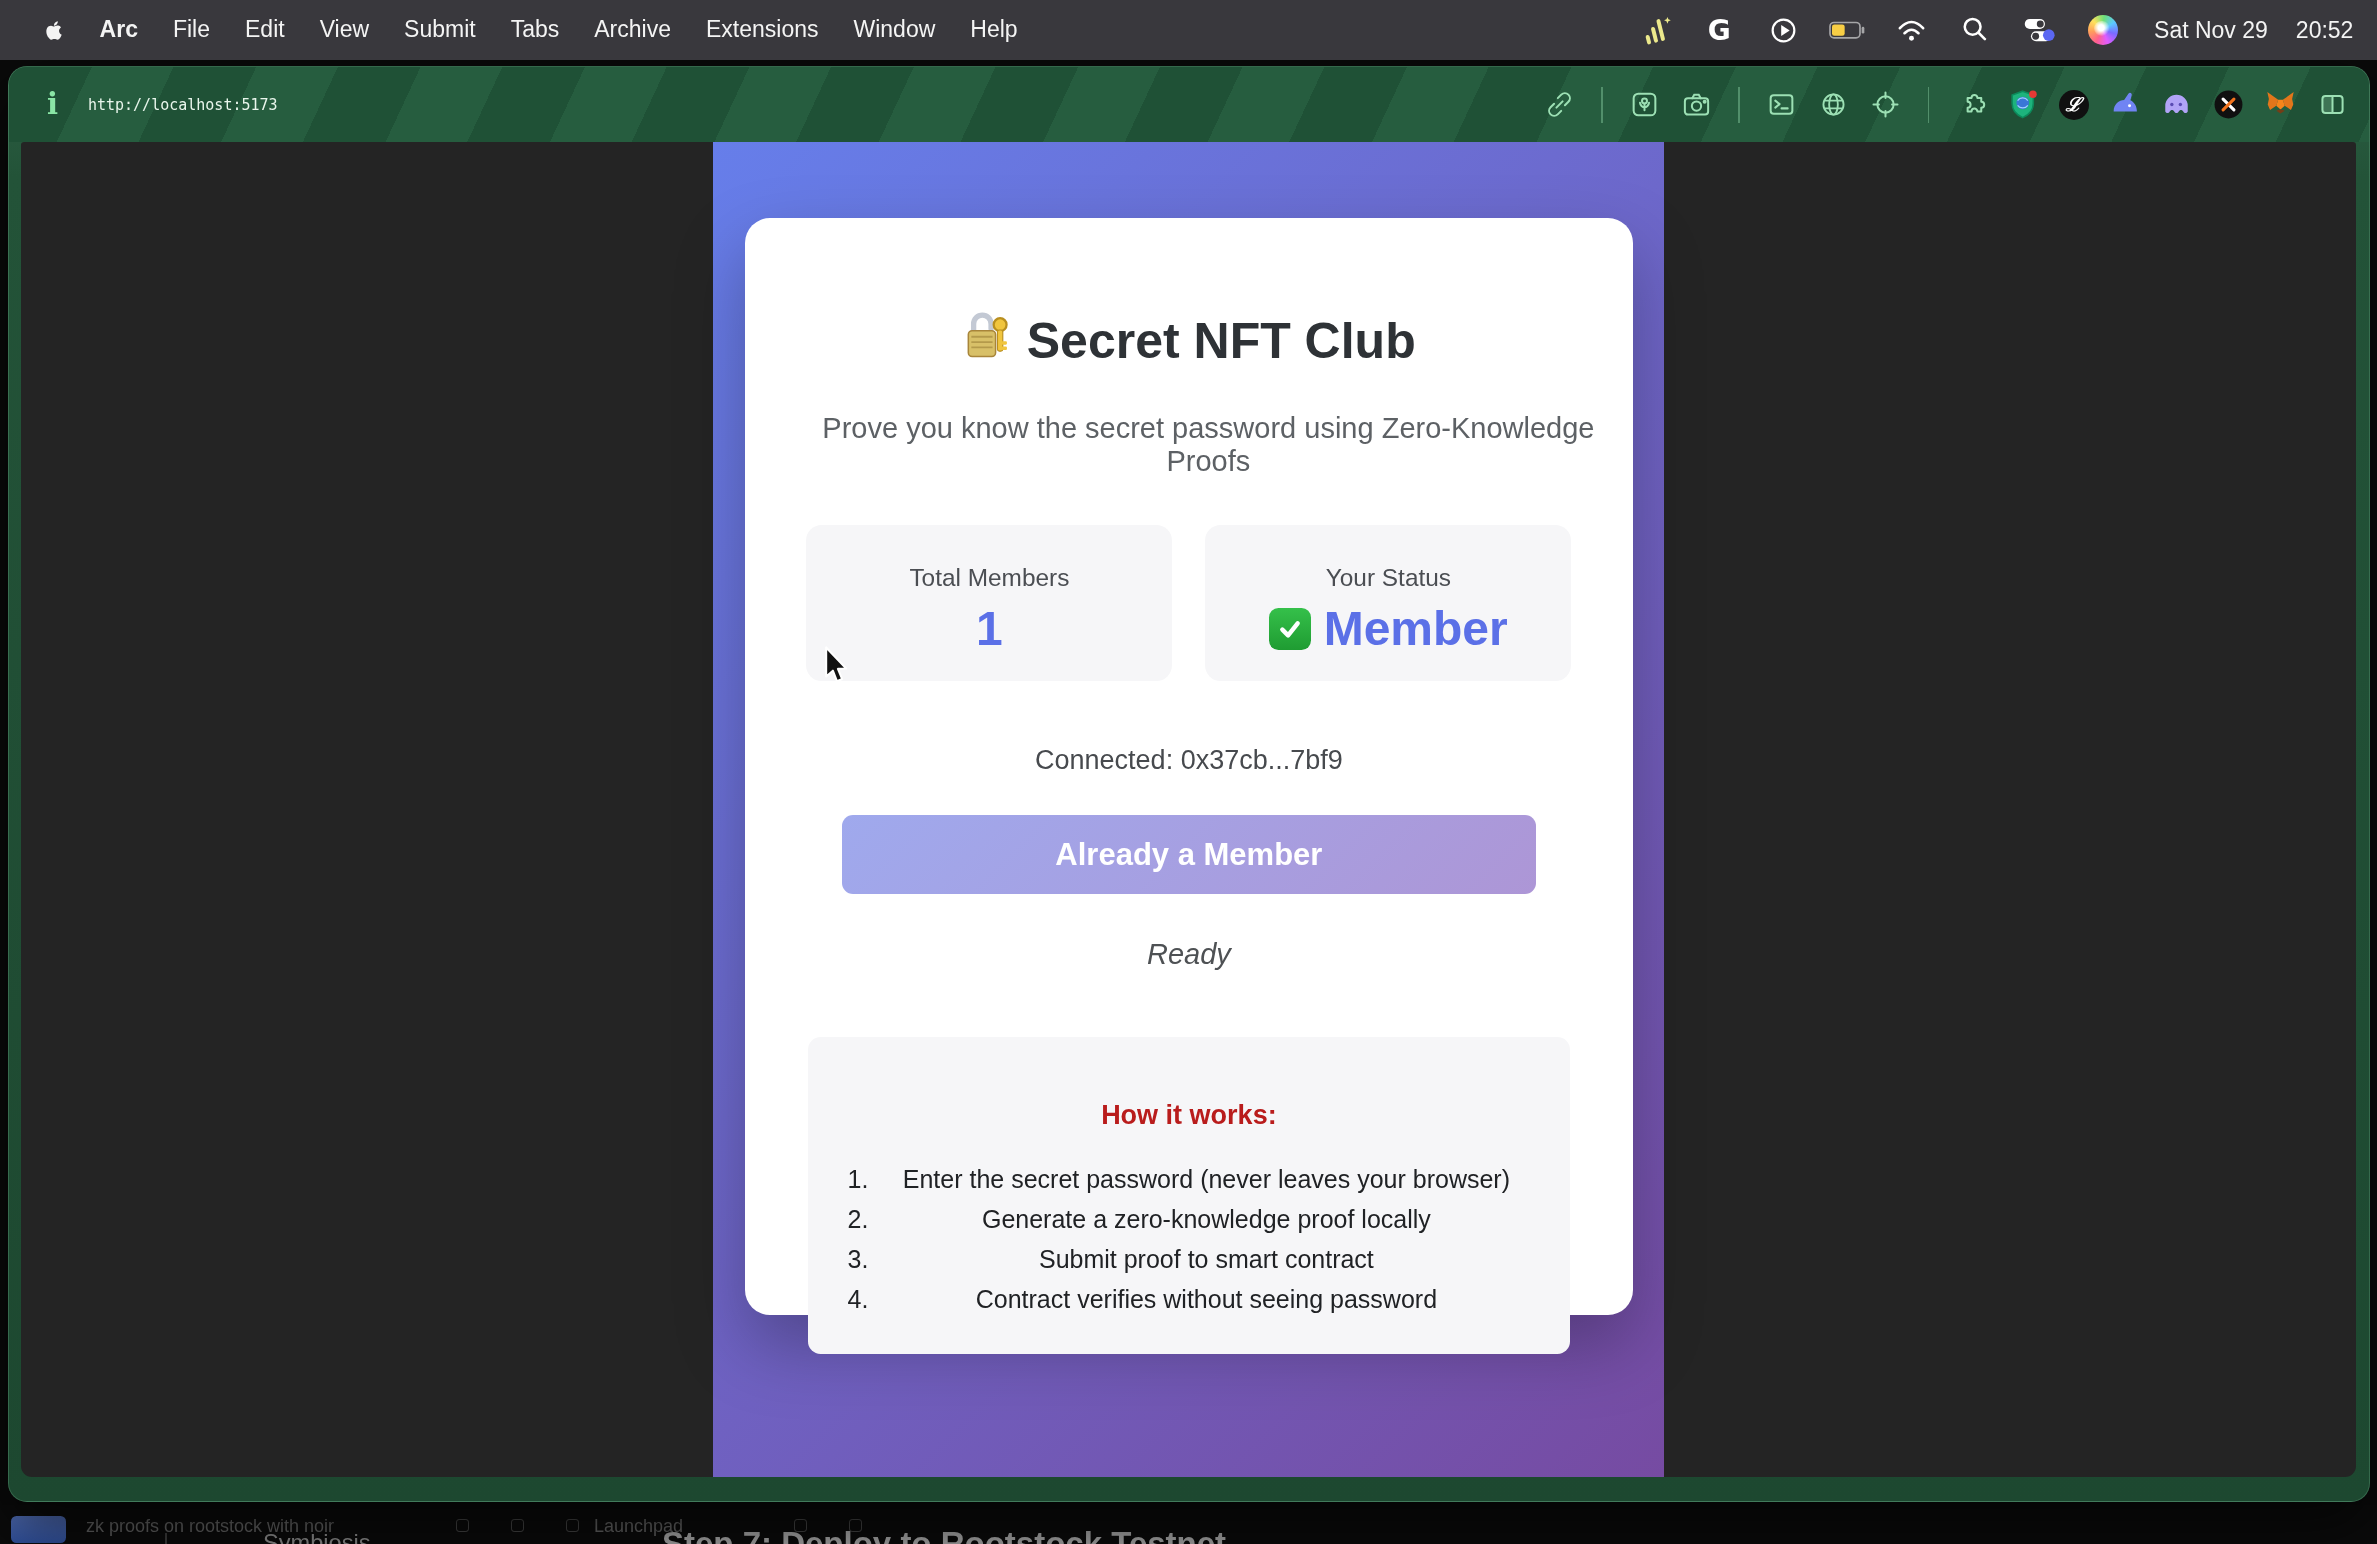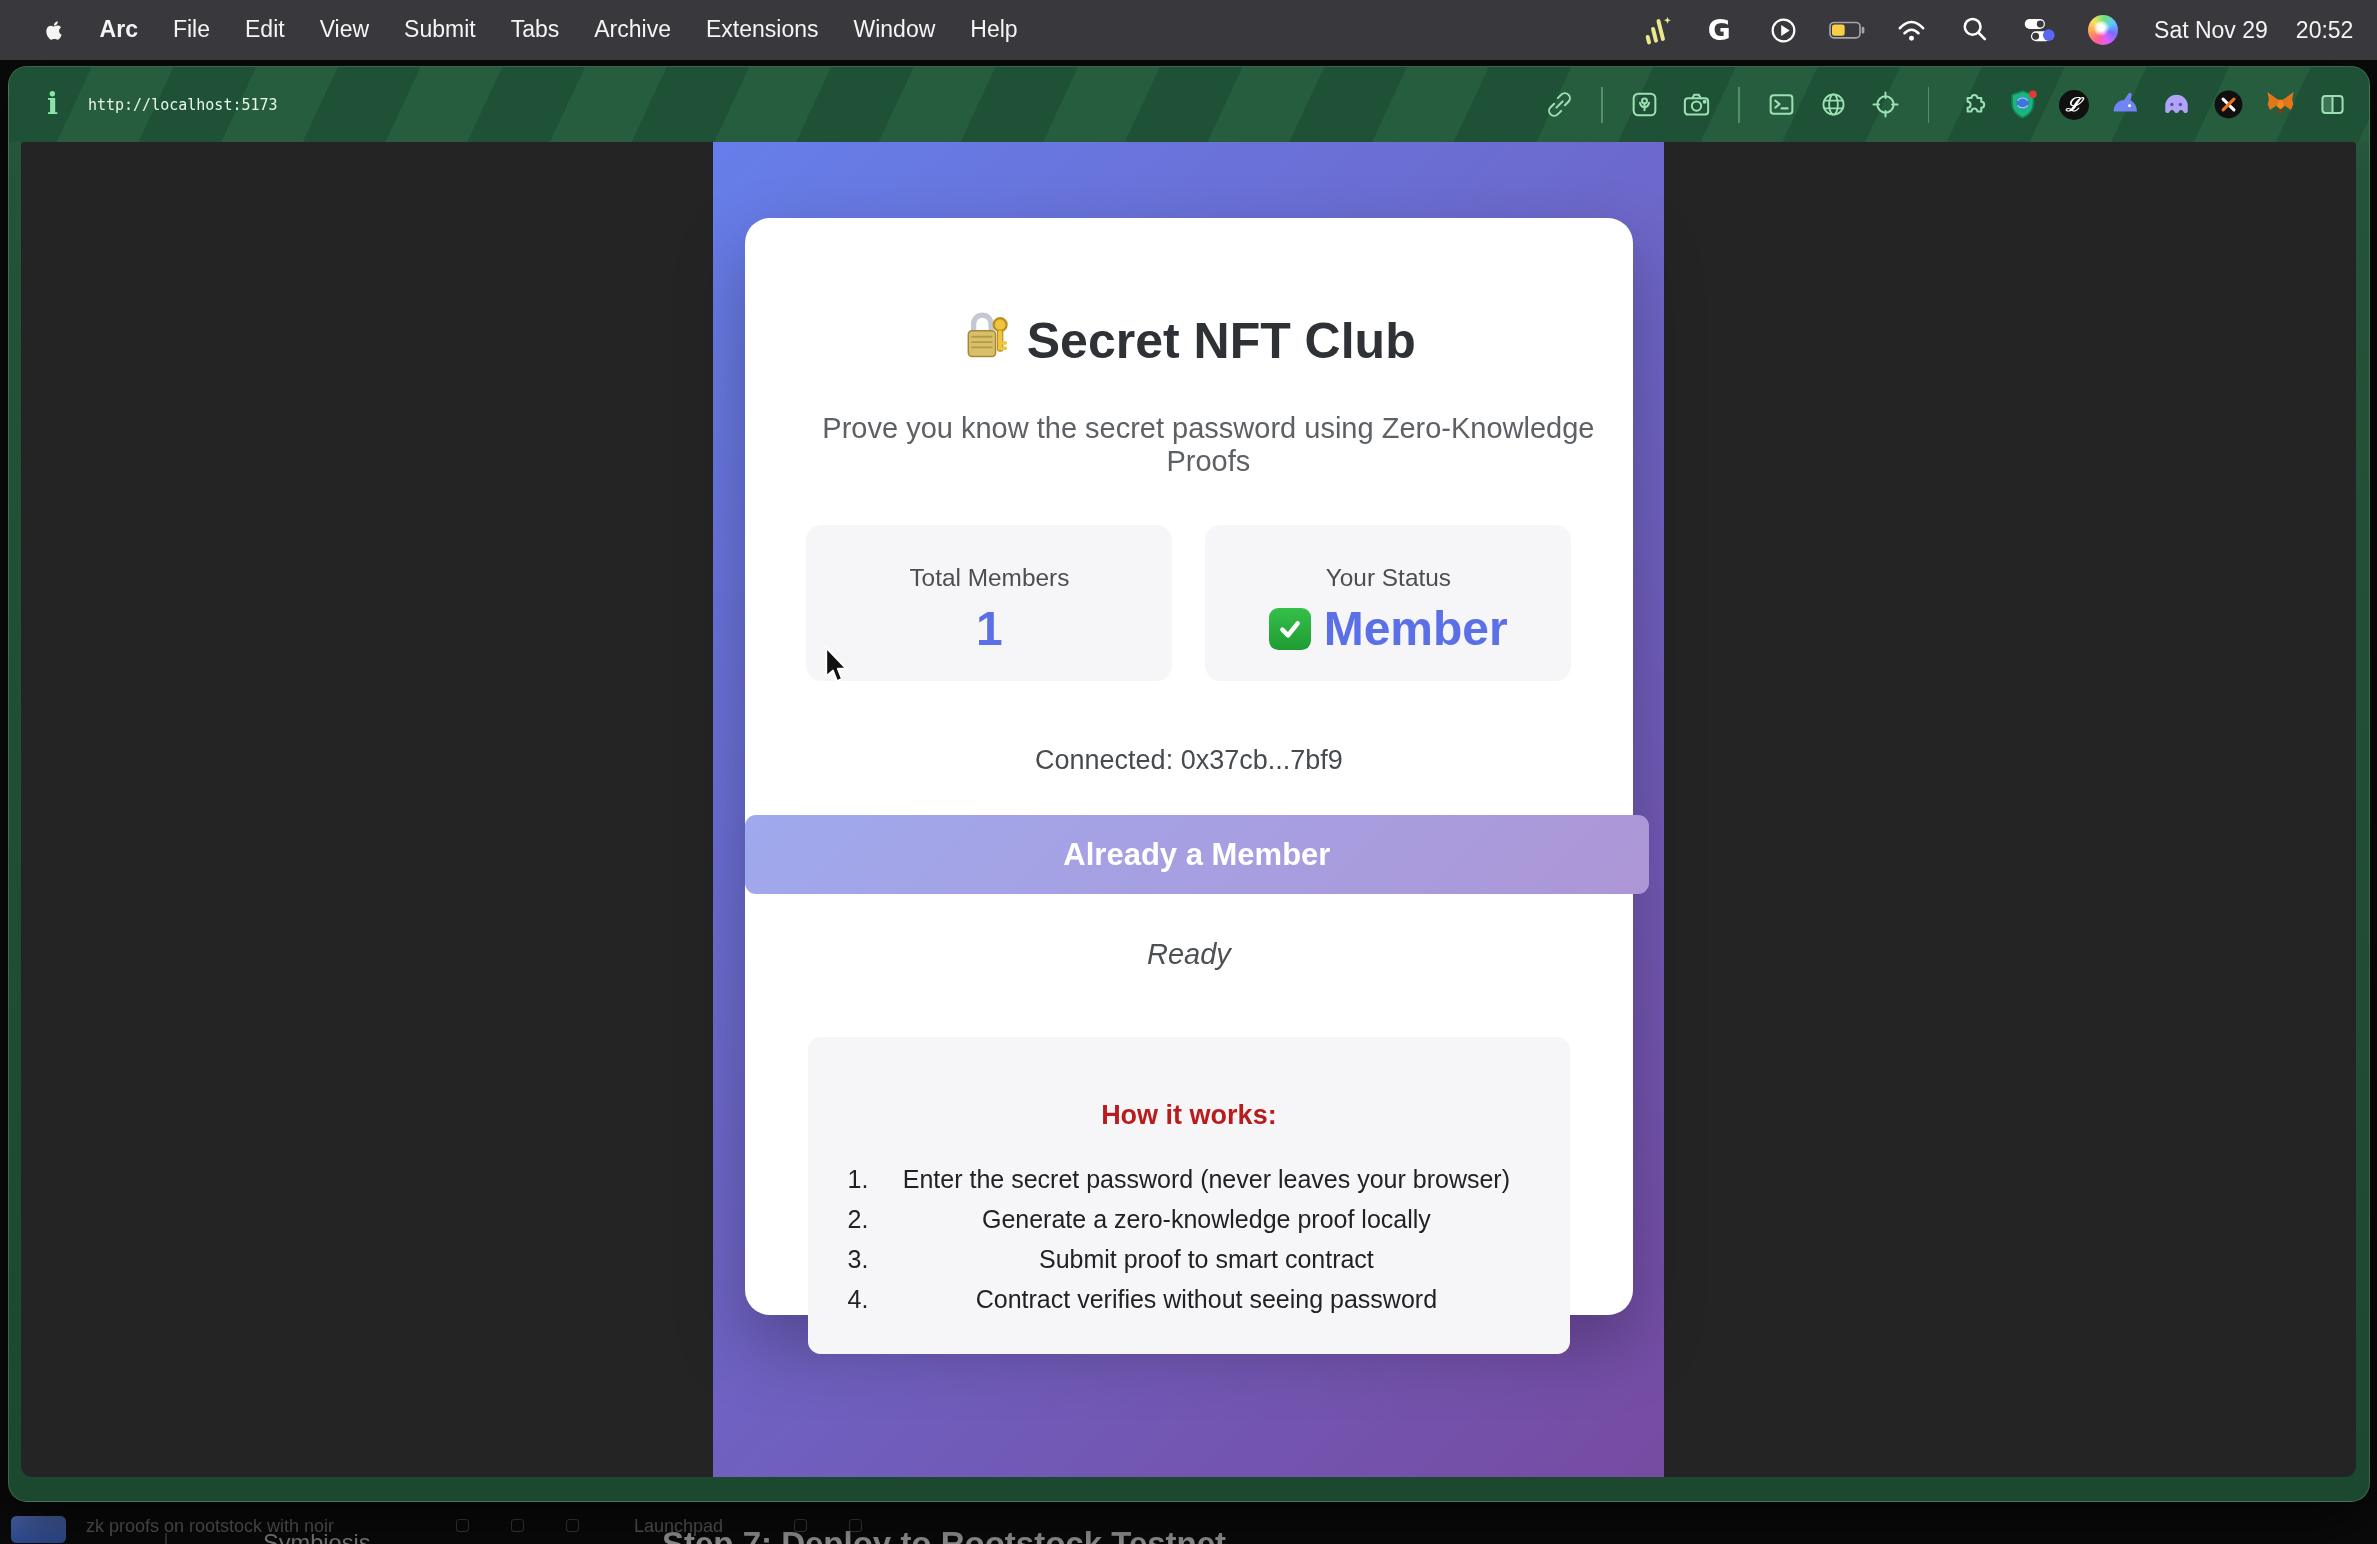--- a/index.html
+++ b/index.html
@@ -63,41 +63,41 @@
   .stats { margin-top:47px; display:flex; justify-content:center; gap:33px; }
   .stat { width:366px; height:156px; background:#f6f6f8; border-radius:15.7px; }
   .stat-label { margin-top:39px; font-size:24.4px; color:#4b4e53; }
   .stat-value { margin-top:9.4px; font-size:48px; font-weight:700; color:#5b70e7;
     display:flex; justify-content:center; align-items:center; gap:12.6px; }
   .check-badge { width:42px; height:42px; border-radius:9.4px;
     background:linear-gradient(180deg,#35c04a,#1f9c32); display:flex; align-items:center; justify-content:center; }
 
   .connected { margin-top:64px; font-size:27px; color:#474a4e; }
 
-  .member-btn { margin-top:39px; width:904px; height:79px; border:none; border-radius:11px;
+  .member-btn { margin-top:39px; width:694px; height:79px; border:none; border-radius:11px;
     background:linear-gradient(135deg,#9fa9ed 0%,#ad96d6 100%);
     color:#ffffff; font-size:31px; font-weight:700; font-family:inherit; cursor:default; }
 
   .ready { margin-top:44px; font-style:italic; font-size:29px; color:#4e5154; }
 
   .how { margin:66px auto 0; width:762px; height:317px; background:#f6f6f8; border-radius:12.6px; text-align:left; }
   .how-title { padding-top:63px; text-align:center; font-size:27px; font-weight:700; color:#b91c1c; }
   .how-list { margin-top:28px; padding-left:35px; }
   .how-row { position:relative; height:40px; line-height:40px; text-align:center; font-size:25px; color:#202225; }
   .how-marker { position:absolute; left:4.7px; top:0; }
 
   .cursor { position:absolute; left:800px; top:503px; z-index:4; }
 
   
   .behind { position:absolute; left:0; right:0; top:1505px; height:39px; background:#0b0b0b; z-index:1; overflow:hidden; }
   .blue-tab { position:absolute; left:11px; top:11px; width:55px; height:27px; border-radius:5.5px;
     background:linear-gradient(180deg,#4f6cb5,#30509b); }
   .faint-frag { position:absolute; top:11px; font-size:18px; color:#6f6f6f; opacity:.85; white-space:nowrap; }
   .frag-title { left:86px; }
-  .frag-launchpad { left:634px; }
+  .frag-launchpad { left:594px; }
   .faint-dot { position:absolute; top:14px; width:12.6px; height:12.6px; border:1.6px solid #5a5a5a; border-radius:3.1px; opacity:.7; }
   .bdivider { position:absolute; left:165px; top:28px; width:1.6px; height:11px; background:#3a3a3a; }
   .symbiosis { position:absolute; left:263px; top:25px; font-size:23.6px; color:#8a8a8a; }
   .step-heading { position:absolute; left:662px; top:20.4px; font-size:33px; font-weight:700; color:#a5a5a5; white-space:nowrap; }
 </style>
 </head>
 <body>
 
 <div class="screen">
 

